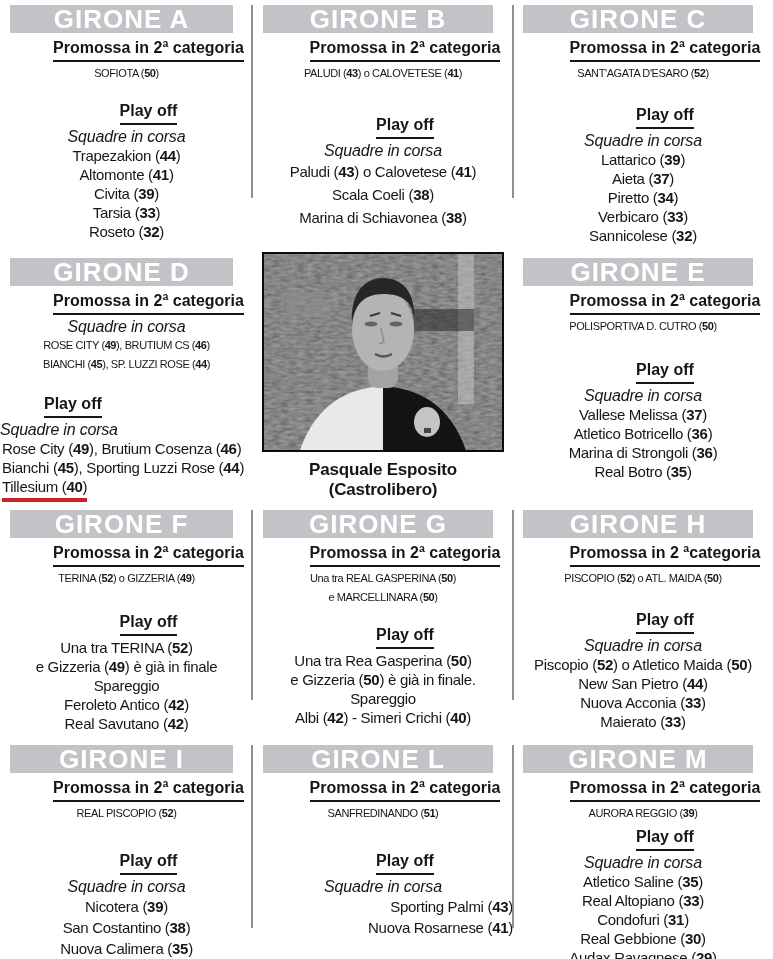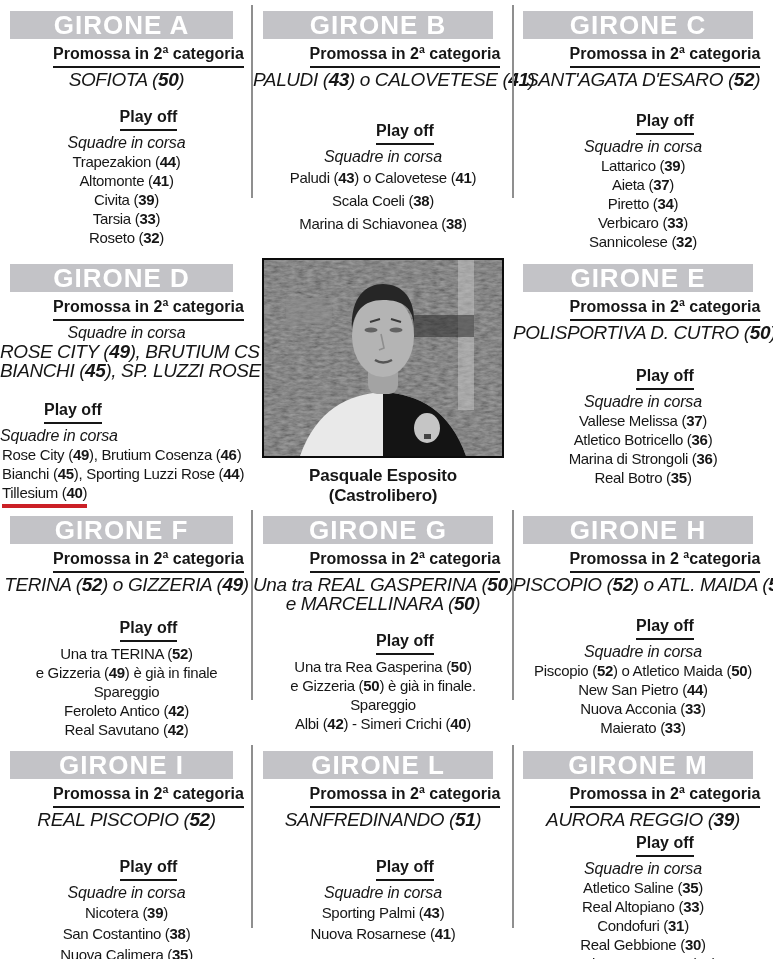--- a/index.html
+++ b/index.html
@@ -15,33 +15,33 @@
     width:773px;height:959px;position:relative;overflow:hidden;
     font-family:"Liberation Sans",sans-serif;color:var(--ink);
   }
   .page{width:773px;height:959px;position:relative;}
   .grid{
     display:grid;
     grid-template-columns:253px 260px 260px;
     grid-template-rows:253px 252px 235px 214px;
     padding-top:5px;
   }
-  .cell{text-align:center;position:relative;margin-top:6px;}
+  .cell{text-align:center;position:relative;}
   .hdr{
     background:var(--header-bg);color:var(--header-fg);
     font-weight:bold;font-size:26px;line-height:28px;height:28px;
     letter-spacing:1px;margin:0 20px 3px 10px;
   }
   .sec{margin-top:0;}
   .sec-h{font-size:16px;font-weight:bold;line-height:23px;margin:2px 0 2px;padding-left:44px;}
   .sec-h .u{display:inline-block;border-bottom:2px solid var(--ink);padding-bottom:1px;}
   .note{font-style:italic;font-size:16px;line-height:19px;letter-spacing:-0.2px;}
   .lines{line-height:19px;}
   .line{font-size:15px;letter-spacing:-0.3px;white-space:nowrap;}
-  .promossa .line{font-size:19px;letter-spacing:-0.4px;font-style:italic;}
+  .promossa .line{font-size:11px;letter-spacing:-0.4px;}
   .align-left{text-align:left;}
   .align-left .line{padding-left:2px;}
   .red-u{display:inline-block;border-bottom:4px solid var(--red);padding-bottom:2px;margin-bottom:-6px;}
   .vline{position:absolute;width:2px;background:var(--divider);}
   .vx1{left:251px;} .vx2{left:512px;}
   .vr1{top:5px;height:193px;}
   .vr3{top:510px;height:190px;}
   .vr4{top:745px;height:183px;}
   .photo-cell{padding-top:0;}
   .photo-frame{
@@ -289,21 +289,21 @@
     <div class="sec promossa">
       <div class="sec-h"><span class="u">Promossa in 2ª categoria</span></div>
 
       <div class="lines">
             <div class="line">SANFREDINANDO (<b>51</b>)</div>
           </div>
     </div>
     <div class="sec playoff" style="margin-top: 26px;">
       <div class="sec-h"><span class="u">Play off</span></div>
       <div class="note">Squadre in corsa</div>
-      <div class="lines" style="line-height: 21px;">
+      <div class="lines" style="line-height: 21px; text-align: right;">
             <div class="line">Sporting Palmi (<b>43</b>)</div>
             <div class="line">Nuova Rosarnese (<b>41</b>)</div>
           </div>
     </div>
   </section>
 
   <section class="cell group-box">
     <header class="hdr">GIRONE M</header>
     <div class="sec promossa">
       <div class="sec-h"><span class="u">Promossa in 2ª categoria</span></div>

